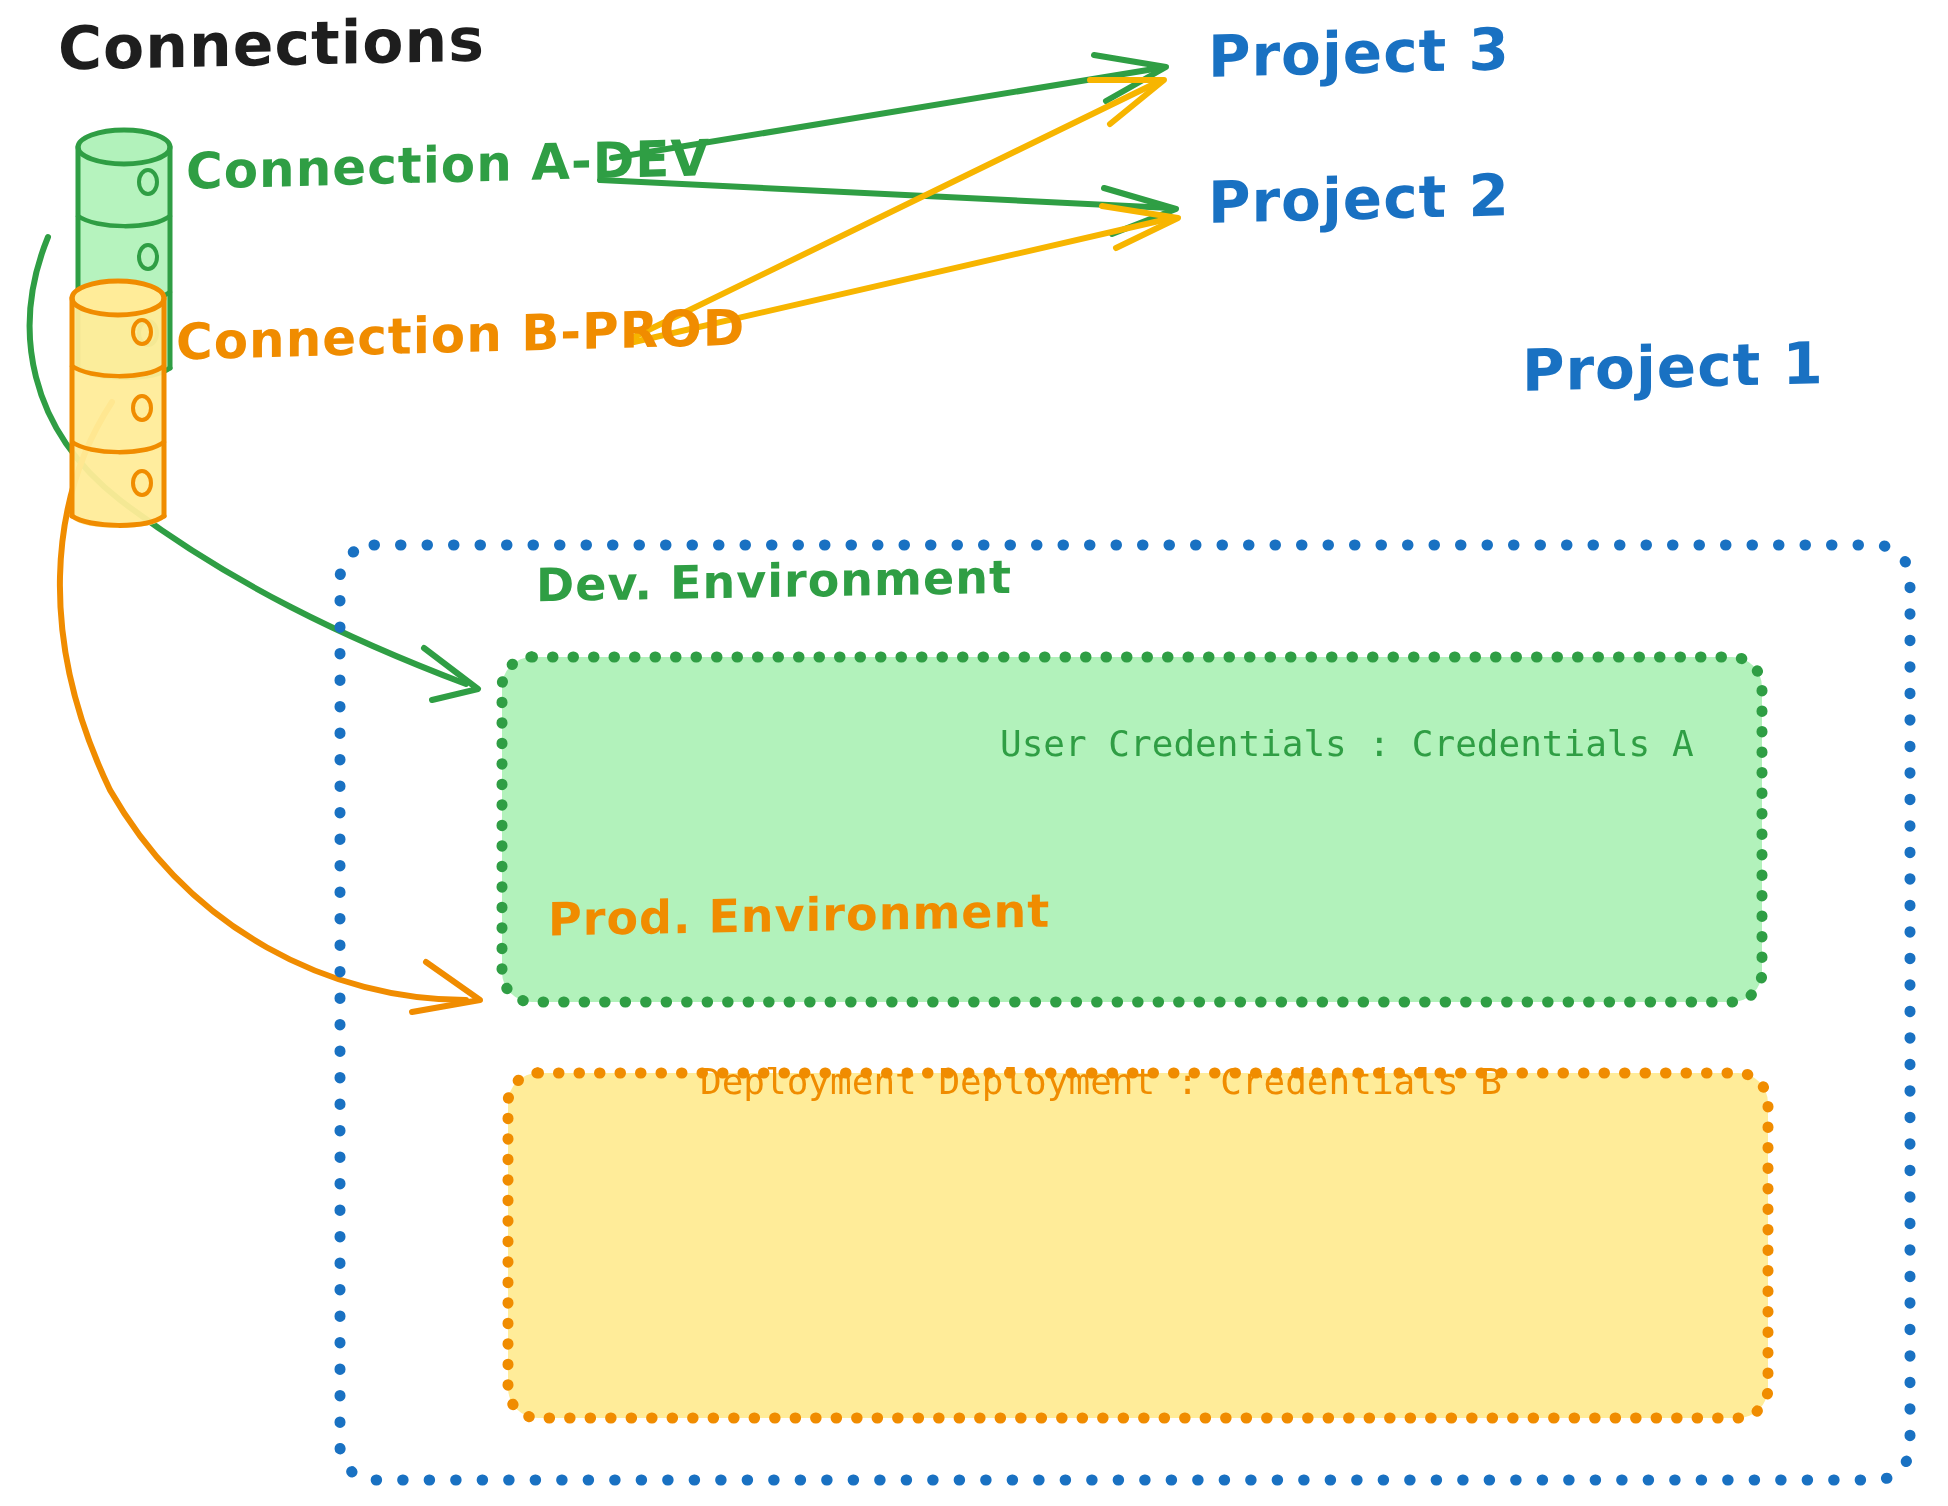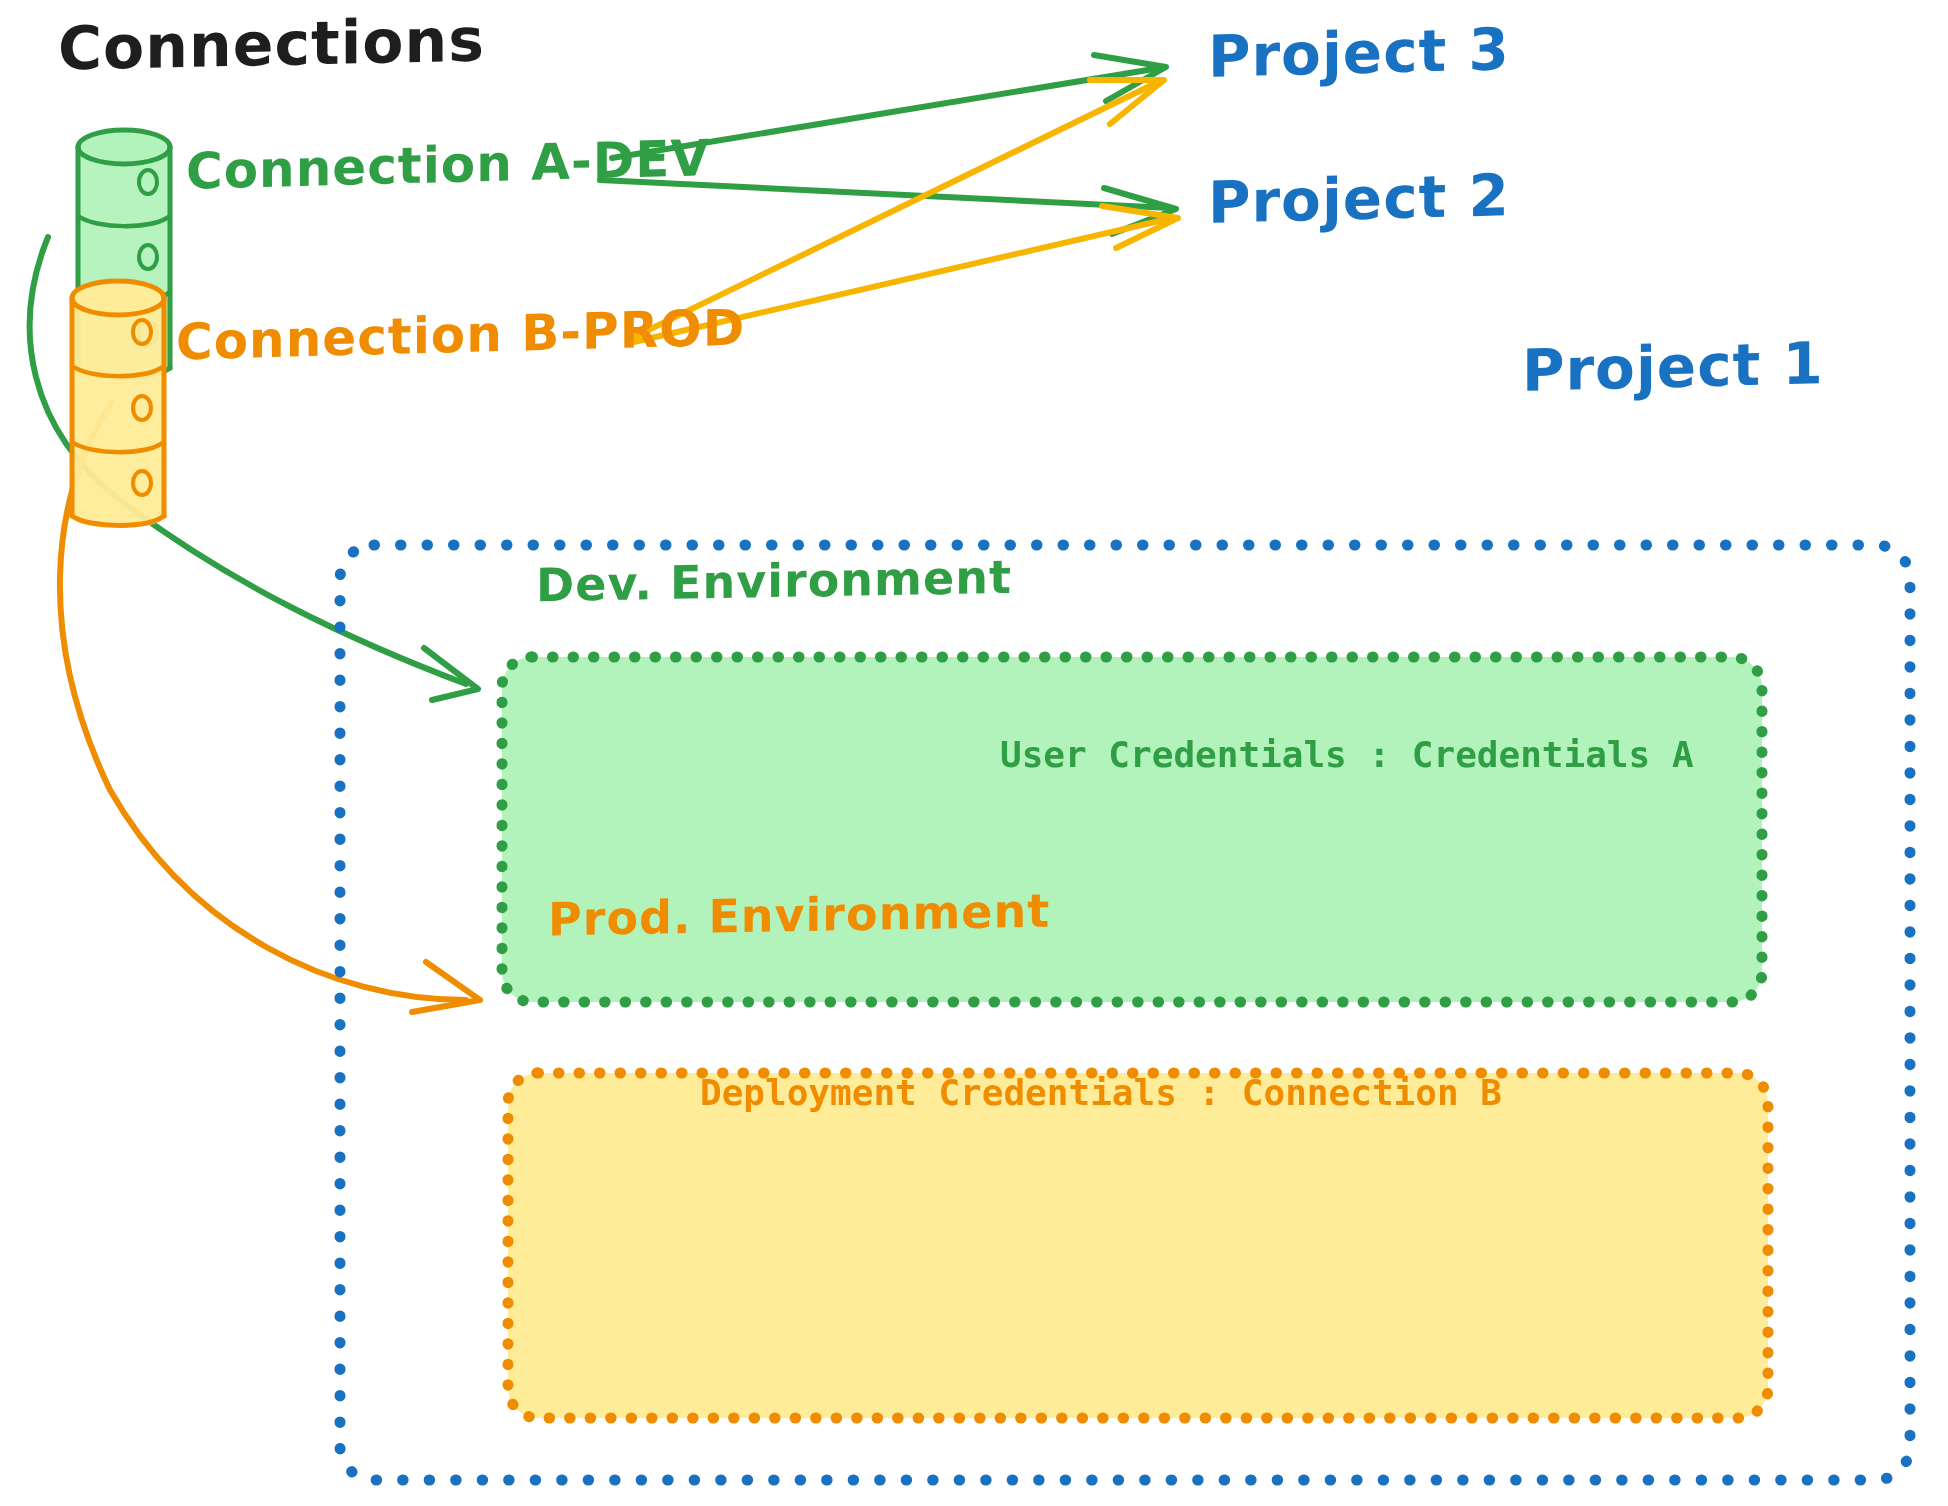--- a/index.html
+++ b/index.html
@@ -23,23 +23,22 @@
     height: 1506px;
     overflow: visible;
   }
   .hand {
     font-family: "DejaVu Sans", sans-serif;
     font-weight: 700;
     letter-spacing: 1px;
   }
   .mono {
     font-family: "DejaVu Sans Mono", monospace;
-    font-weight: 700;
+    font-weight: 400;
     letter-spacing: 0px;
-    margin-top: 11px;
   }
   .txt {
     position: absolute;
     white-space: nowrap;
     line-height: 1;
   }
   #title {
     left: 58px;
     top: 14px;
     font-size: 60px;
@@ -189,15 +188,15 @@
   <div class="txt hand" id="proj2-label">Project 2</div>
 
   <div class="txt hand" id="proj1-label">Project 1</div>
 
   <div class="txt hand" id="dev-env-label">Dev. Environment</div>
 
   <div class="txt mono" id="dev-cred">User Credentials : Credentials A</div>
 
   <div class="txt hand" id="prod-env-label">Prod. Environment</div>
 
-  <div class="txt mono" id="prod-cred">Deployment Credentials : Connection B</div>
+  <div class="txt mono" id="prod-cred">Deployment Deployment : Credentials B</div>
 
 </div>
 
 </body></html>

